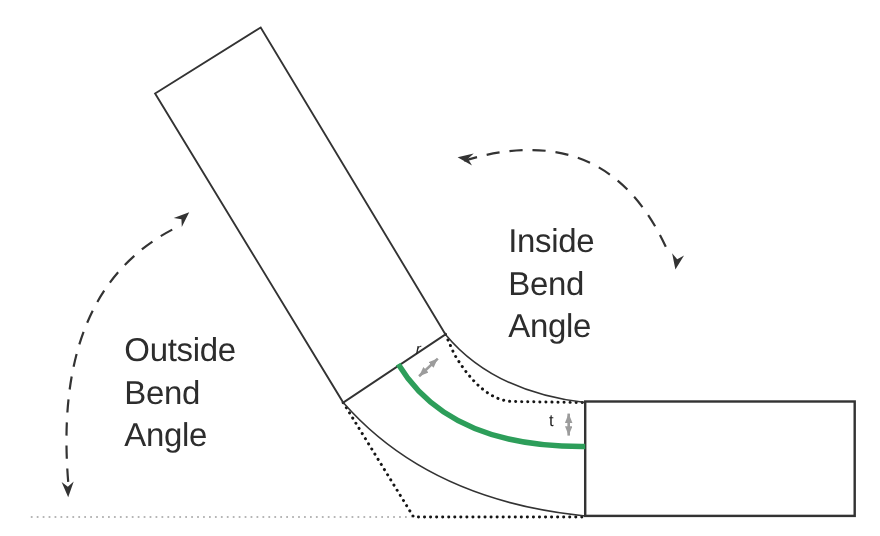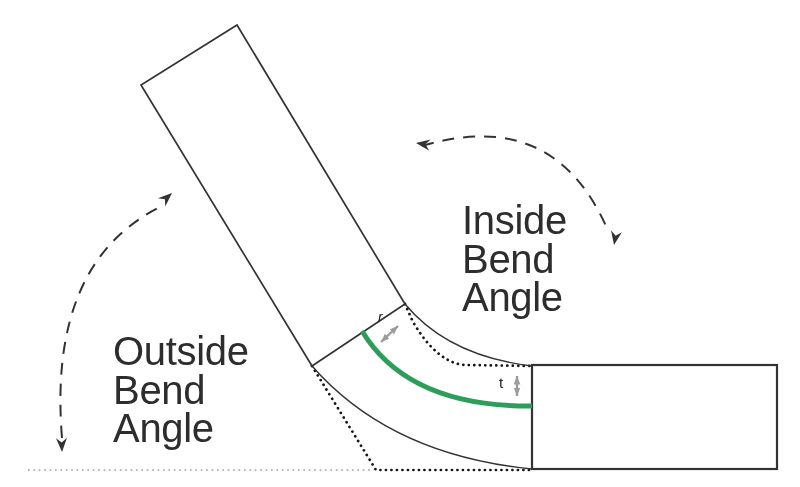--- a/index.html
+++ b/index.html
@@ -31,34 +31,34 @@
   .dash    { fill: none; stroke: var(--line-dark, #333); stroke-width: 2px;
              stroke-dasharray: 12 9; }
   .ahead   { fill: var(--line-dark, #333); stroke: none; }
   .garrow  { stroke: var(--arrow-gray, #9c9c9c); stroke-width: 2.4px; }
   .gtri    { fill: var(--arrow-gray, #9c9c9c); }
 
   
   .angle-label {
     position: absolute;
     color: var(--text, #2d2d2d);
-    font-size: 40px;
+    font-size: 30px;
     line-height: 38.5px;
     letter-spacing: -0.3px;
     white-space: nowrap;
   }
   .angle-label span { display: block; }
   .dim-label {
     position: absolute;
     color: #222222;
     white-space: nowrap;
   }
   #r-label { left: 378px; top: 309px; font-size: 14px; font-style: italic; }
   #t-label { left: 499px; top: 374px; font-size: 15px; }
-  #outside-label { left: 113px; top: 300px; margin-top: 32px; }
+  #outside-label { left: 113px; top: 300px; }
   #inside-label  { left: 462px; top: 201px; }
 </style>
 </head>
 <body style="background: rgb(255, 255, 255);">
 
 <div class="stage">
 
   <svg width="800" height="487" viewBox="0 0 800 487">
     <defs>
       <marker id="gtri" markerUnits="userSpaceOnUse" markerWidth="9" markerHeight="7" refX="8.5" refY="3.4" orient="auto-start-reverse">

